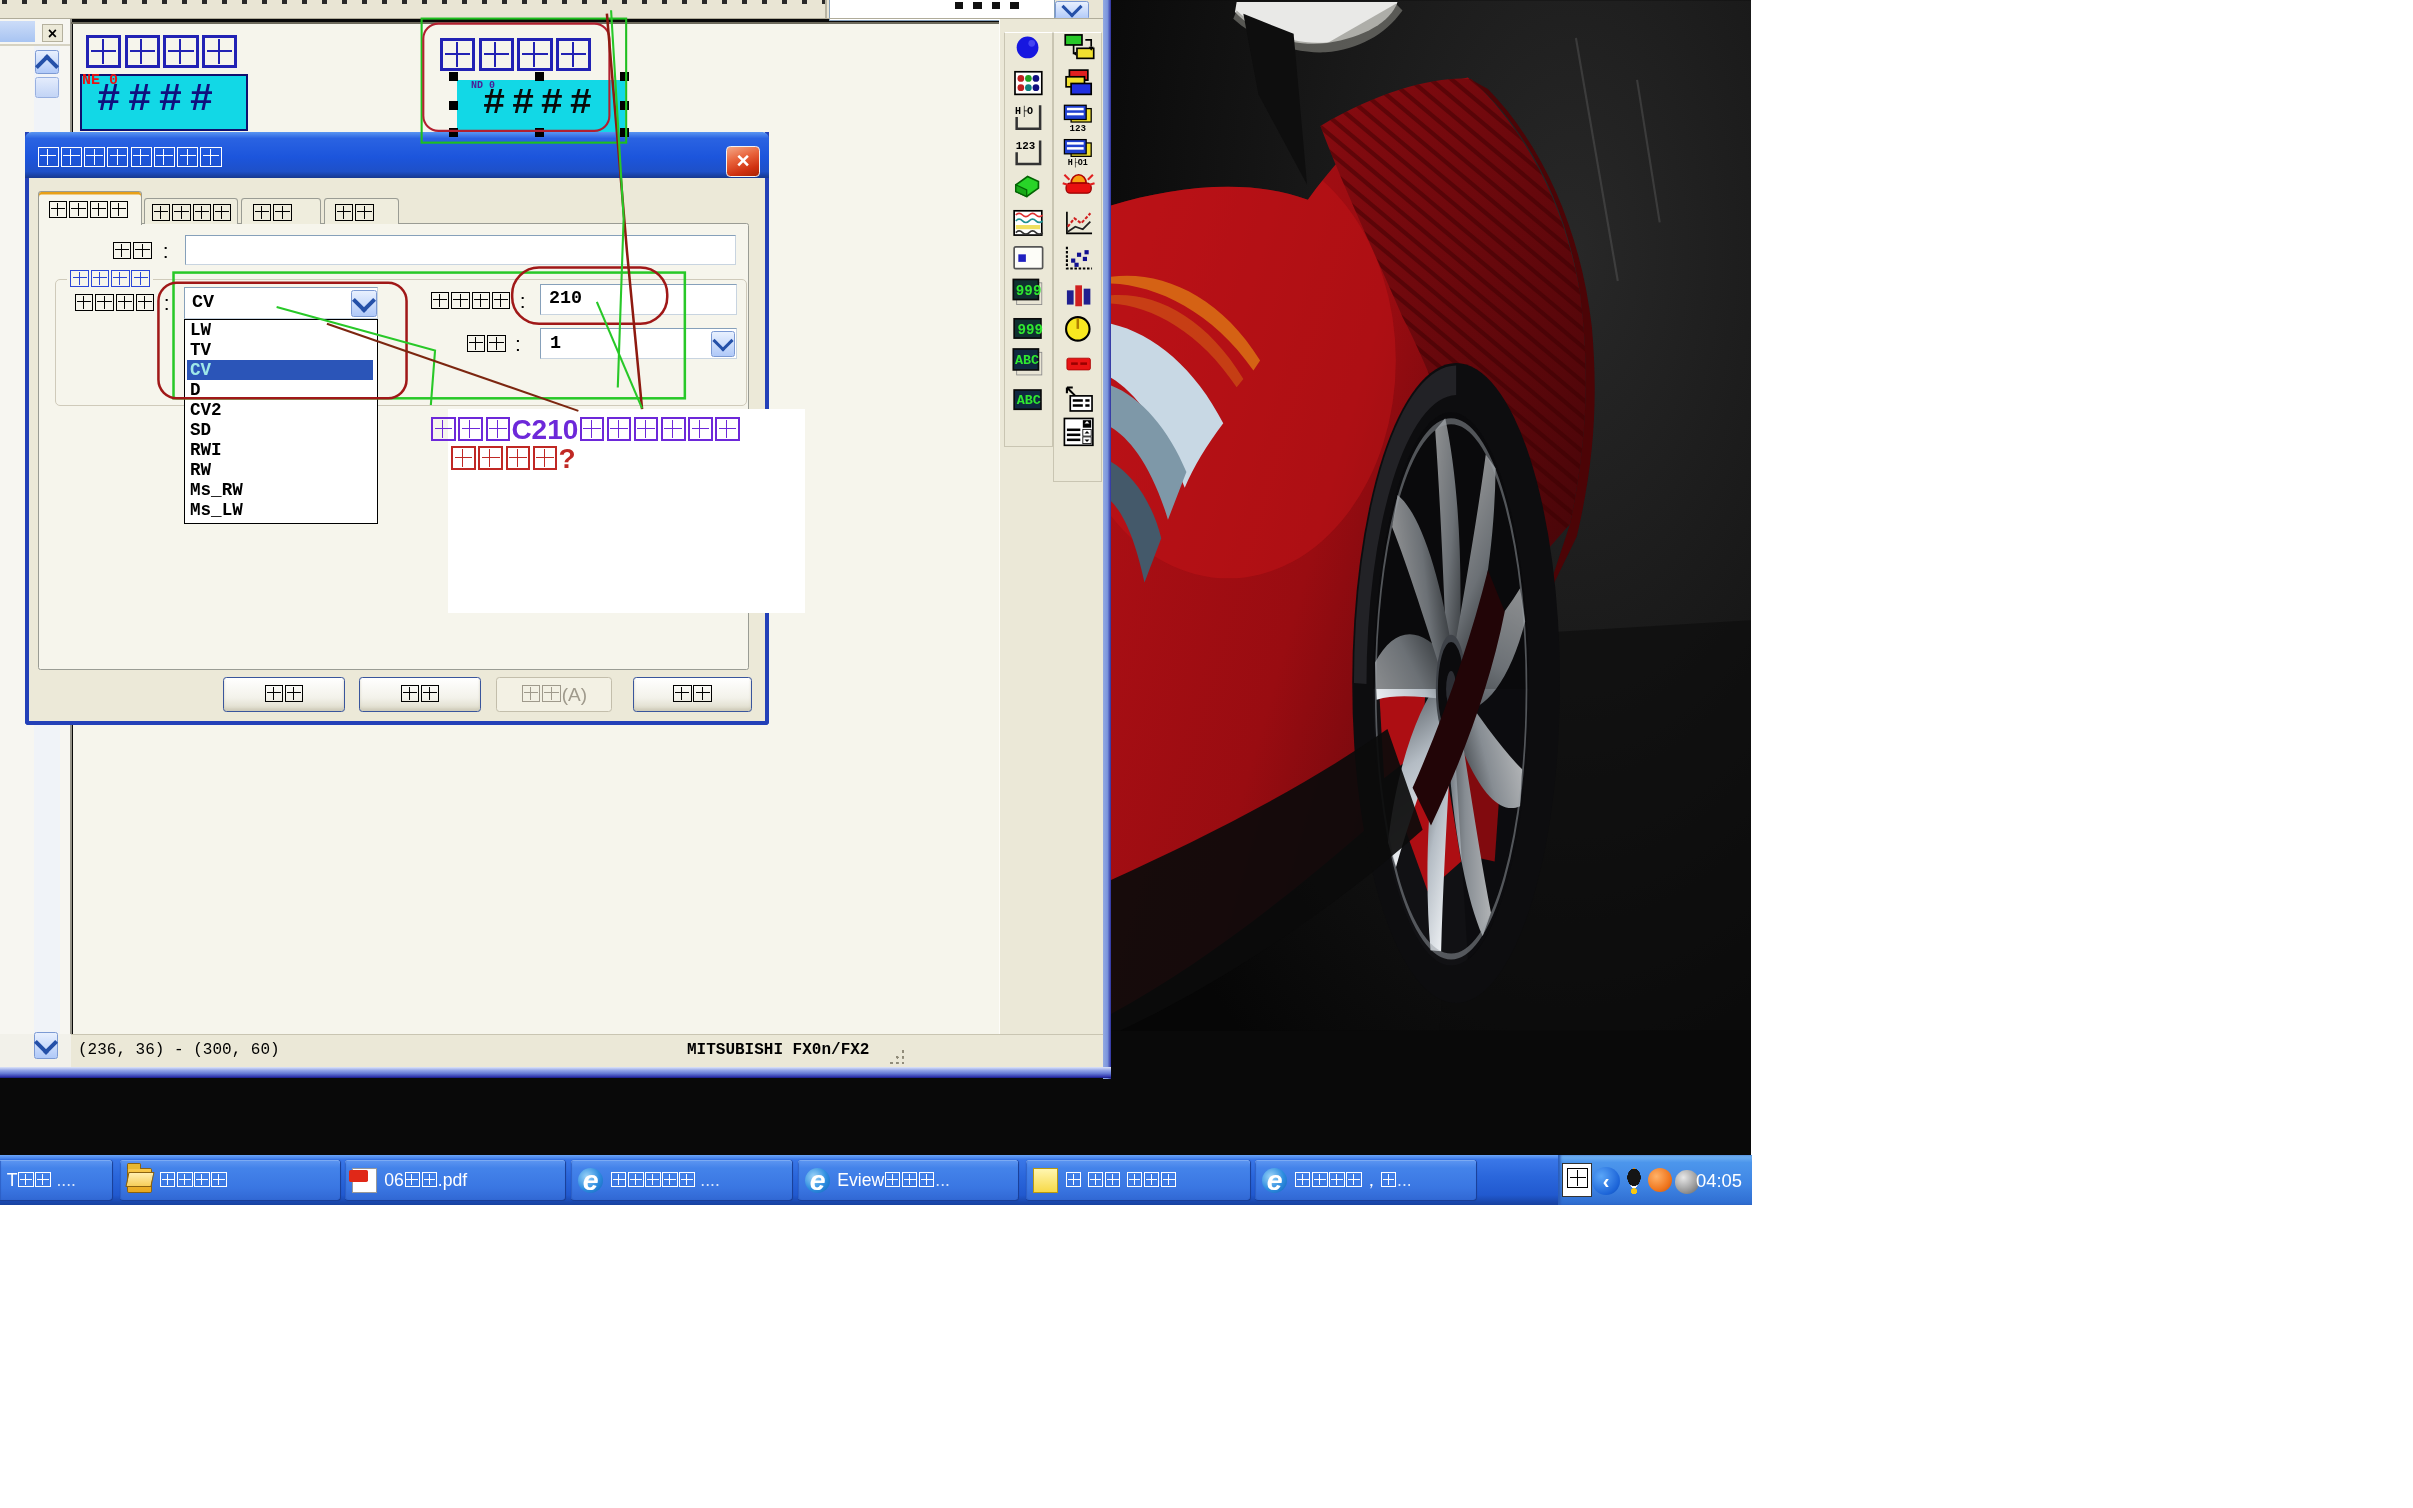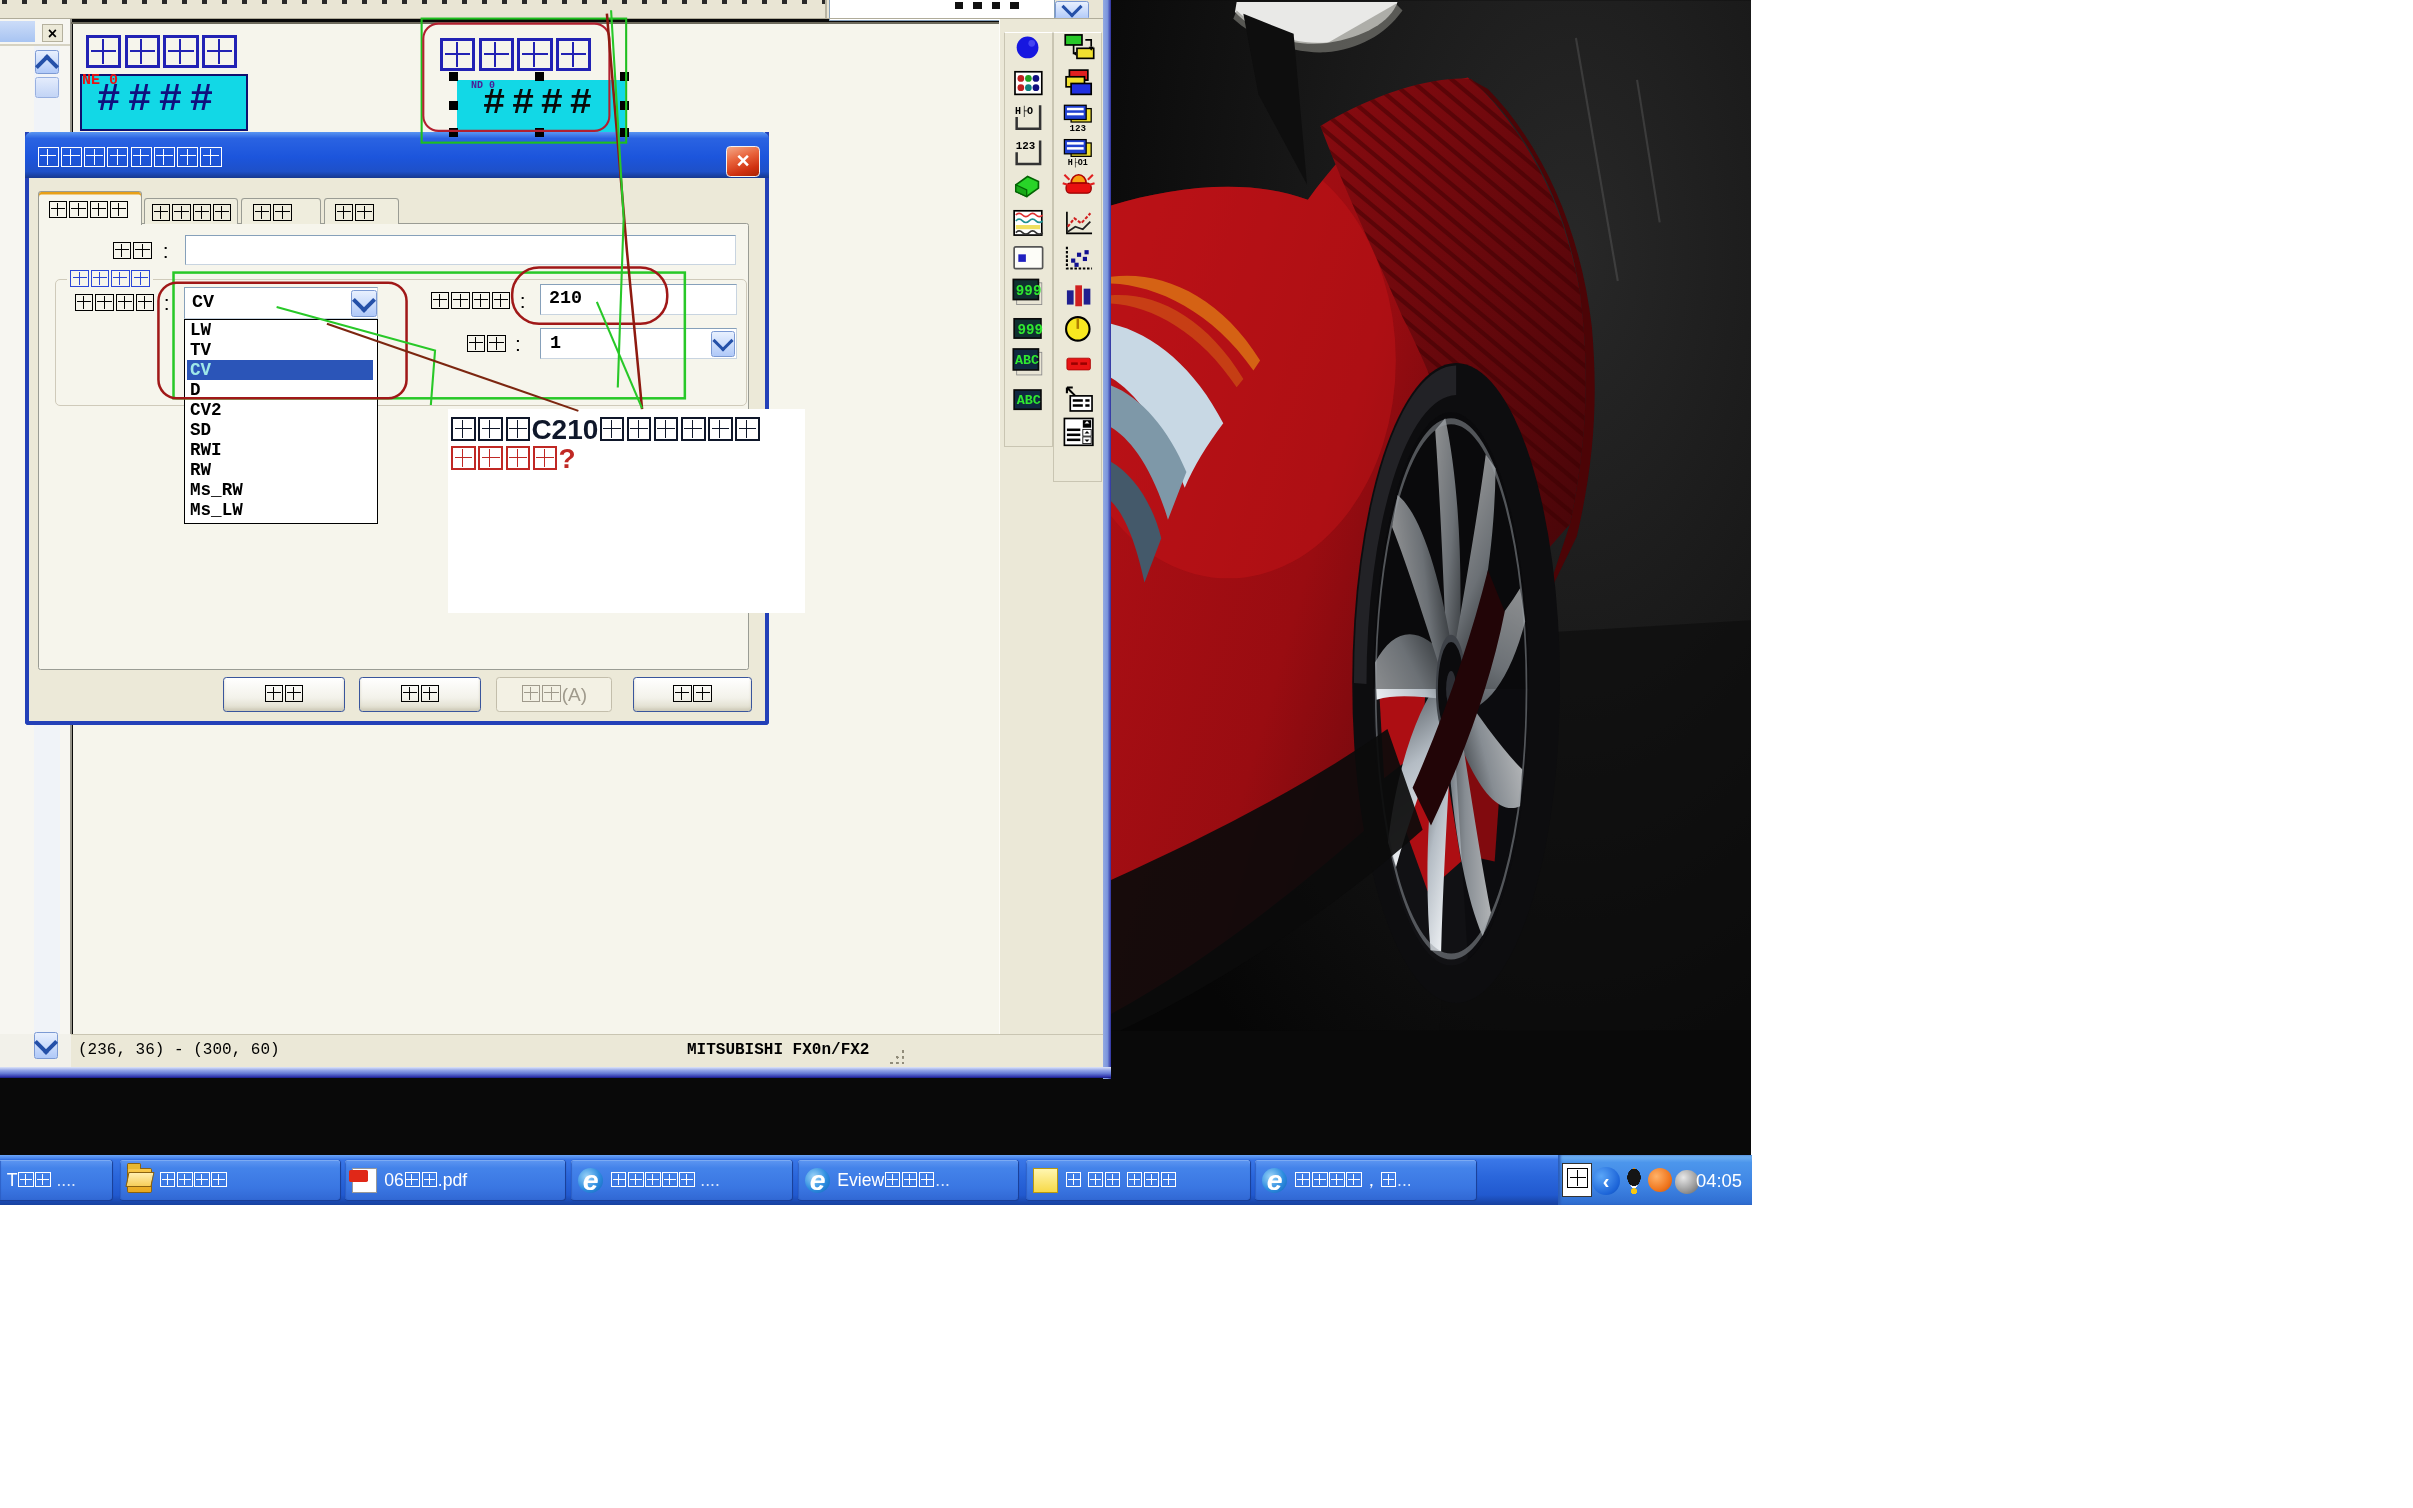--- a/index.html
+++ b/index.html
@@ -411,15 +411,15 @@
 <rect x="207" y="325" width="610" height="150" stroke="#28c828" stroke-width="3"></rect>
 <rect x="189" y="337" width="296" height="138" rx="22" stroke="#a01818" stroke-width="3"></rect>
 <rect x="611" y="319" width="185" height="67" rx="32" stroke="#a01818" stroke-width="3"></rect>
 <path d="M724,16 L748,300 L766,488" stroke="#8e1a10" stroke-width="3"></path>
 <path d="M729,12 L744,260 L737,462" stroke="#28c828" stroke-width="2.5"></path>
 <path d="M712,360 L766,487" stroke="#28c828" stroke-width="2.5"></path>
 <path d="M330,366 L519,418 L514,483" stroke="#28c828" stroke-width="2.5"></path>
 <path d="M390,386 L690,490" stroke="#7c2610" stroke-width="2.5"></path>
 </g>
 </svg>
-<div class="t" style="left:450px;top:416px;font-size:28px;color:#0f172a;font-weight:bold;"><i class="c"></i><i class="c"></i><i class="c"></i>C210<i class="c"></i><i class="c"></i><i class="c"></i><i class="c"></i><i class="c"></i><i class="c"></i></div>
+<div class="t" style="left:430px;top:416px;font-size:28px;color:#6d28d9;font-weight:bold;"><i class="c"></i><i class="c"></i><i class="c"></i>C210<i class="c"></i><i class="c"></i><i class="c"></i><i class="c"></i><i class="c"></i><i class="c"></i></div>
 <div class="t" style="left:450px;top:445px;font-size:28px;color:#c02824;font-weight:bold;"><i class="c"></i><i class="c"></i><i class="c"></i><i class="c"></i>?</div>
 
 
 </body></html>

